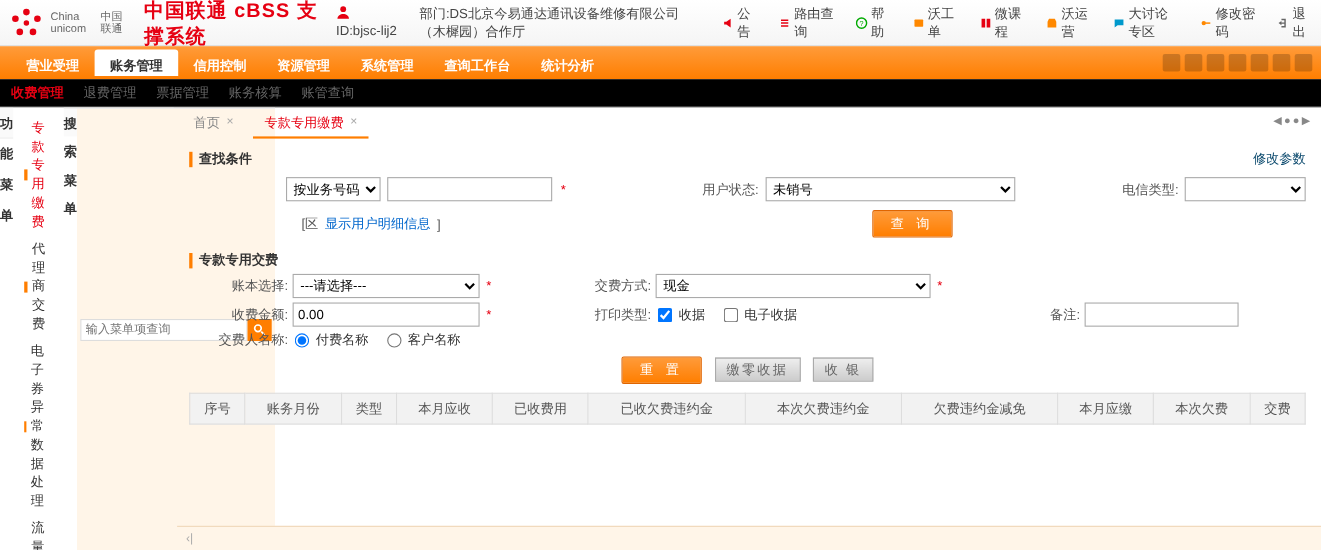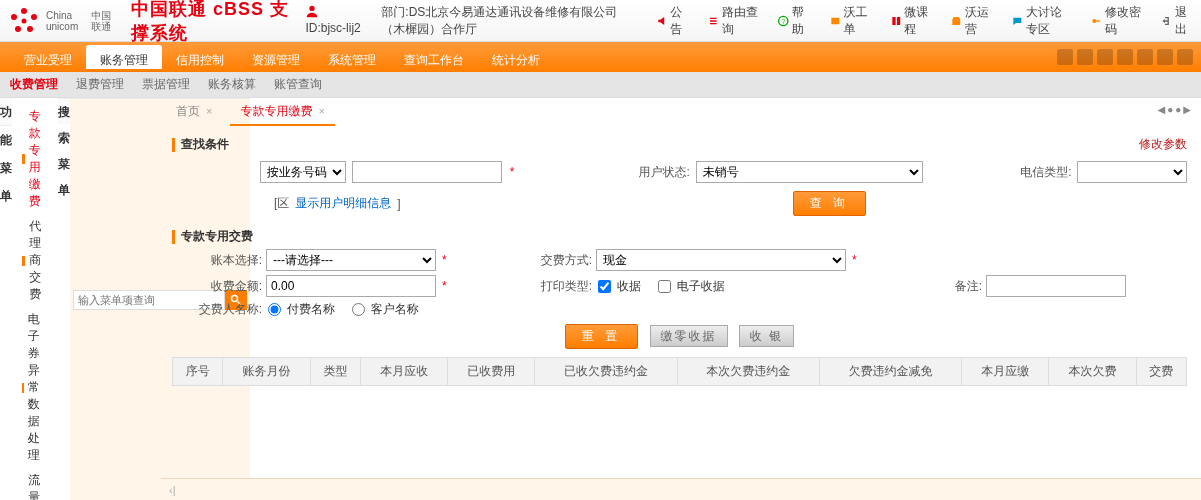--- a/index.html
+++ b/index.html
@@ -7,25 +7,25 @@
 .header{height:42px;background:linear-gradient(#fff,#f5f5f5);display:flex;align-items:center;padding:0 8px;border-bottom:1px solid #ddd}
 .logo{display:flex;align-items:center;gap:6px}
 .logo-flower{width:32px;height:32px;position:relative}
 .logo-flower svg{width:32px;height:32px}
 .logo-text{display:flex;line-height:1.1;font-size:10px;color:#666}
 .app-title{font-size:18px;font-weight:bold;color:#e60012;margin-left:10px;letter-spacing:1px}
 .header-right{margin-left:auto;display:flex;align-items:flex-start;gap:20px;font-size:12px;color:#444}
 .header-right a{color:#444;text-decoration:none;display:flex;align-items:center;gap:3px;cursor:pointer}
 .hicon{width:14px;height:14px;display:inline-block}
 .main-nav{height:30px;background:linear-gradient(#ff9b3a,#ff7e00);display:flex;align-items:center;padding-left:10px}
-.main-nav .navitem{padding:0 14px;height:24px;line-height:30px;color:#fff;font-weight:normal;cursor:pointer;font-size:12px}
+.main-nav .navitem{padding:0 14px;height:24px;line-height:30px;color:#fff;font-weight:bold;cursor:pointer;font-size:12px}
 .main-nav .navitem.active{background:#fff;color:#333;border-radius:3px 3px 0 0}
 .main-nav-icons{margin-left:auto;display:flex;gap:4px;padding-right:8px}
 .main-nav-icons span{width:16px;height:16px;background:rgba(0,0,0,.2);border-radius:2px;cursor:pointer}
-.sub-nav{height:26px;background:#e5e5e5;border-bottom:1px solid #ddd;display:flex;align-items:center;padding-left:10px;gap:18px;font-size:12px;color:#666}
+.sub-nav{height:26px;background:#000000;border-bottom:1px solid #ddd;display:flex;align-items:center;padding-left:10px;gap:18px;font-size:12px;color:#666}
 .sub-nav span{cursor:pointer}
 .sub-nav span.active{color:#e60012;font-weight:bold}
 .workspace{display:flex;height:calc(500px - 42px - 30px - 26px)}
 .sidebar{width:158px;border-right:3px solid #ccc;display:flex;flex-direction:row;background:#fff}
 .side-title{height:28px;line-height:28px;text-align:center;font-weight:bold;border-bottom:1px solid #eee;background:#fafafa}
 .side-menu{flex:1;padding:6px 4px}
 .side-menu div{padding:4px 6px;cursor:pointer;display:flex;align-items:center;gap:4px}
 .side-menu div.active{color:#e60012}
 .side-menu .fold-ic{width:10px;height:10px;background:#ff7e00;display:inline-block}
 .side-search-title{height:26px;line-height:26px;text-align:center;font-weight:bold;border-top:1px solid #eee;background:#fafafa}
@@ -35,21 +35,21 @@
 .content{flex:1;display:flex;flex-direction:column;overflow:hidden}
 .tabs{height:28px;display:flex;align-items:center;padding:0 8px;gap:8px;position:relative}
 .tabs .tab{padding:4px 10px;cursor:pointer;display:flex;align-items:center;gap:6px;color:#888;border-bottom:2px solid transparent}
 .tabs .tab.active{color:#e60012;border-bottom:2px solid #ff7e00}
 .tabs .tab .x{color:#aaa;font-size:11px}
 .tabs .tab-nav{position:absolute;right:8px;top:6px;color:#888;font-size:10px;letter-spacing:2px}
 .panel{padding:6px 14px;overflow:auto;flex:1}
 .section-head{display:flex;align-items:center;margin:4px 0}
 .section-head .bar{width:3px;height:14px;background:#ff7e00;margin-right:6px}
 .section-head .txt{font-weight:bold}
-.section-head .rlink{margin-left:auto;color:#b91c1c;cursor:pointer}
+.section-head .rlink{margin-left:auto;color:#0c4a6e;cursor:pointer}
 .form-row{display:flex;align-items:center;padding:4px 0;gap:6px}
 .lbl{width:90px;text-align:right;color:#555}
 .sel,.inp{height:22px;border:1px solid #aaa;font-size:12px;background:#fff}
 .sel{padding:0 2px}
 .inp{padding:0 4px}
 .req{color:#e60012;margin-left:2px}
 .link-blue{color:#0066cc;cursor:pointer}
 .brackets{color:#555}
 .btn{display:inline-block;padding:3px 16px;background:linear-gradient(#ff9b3a,#ff7e00);color:#fff;border:1px solid #e06500;cursor:pointer;border-radius:2px;font-size:12px;letter-spacing:4px}
 .btn-grey{background:linear-gradient(#eee,#ccc);color:#666;border:1px solid #aaa;letter-spacing:2px;padding:3px 10px}

